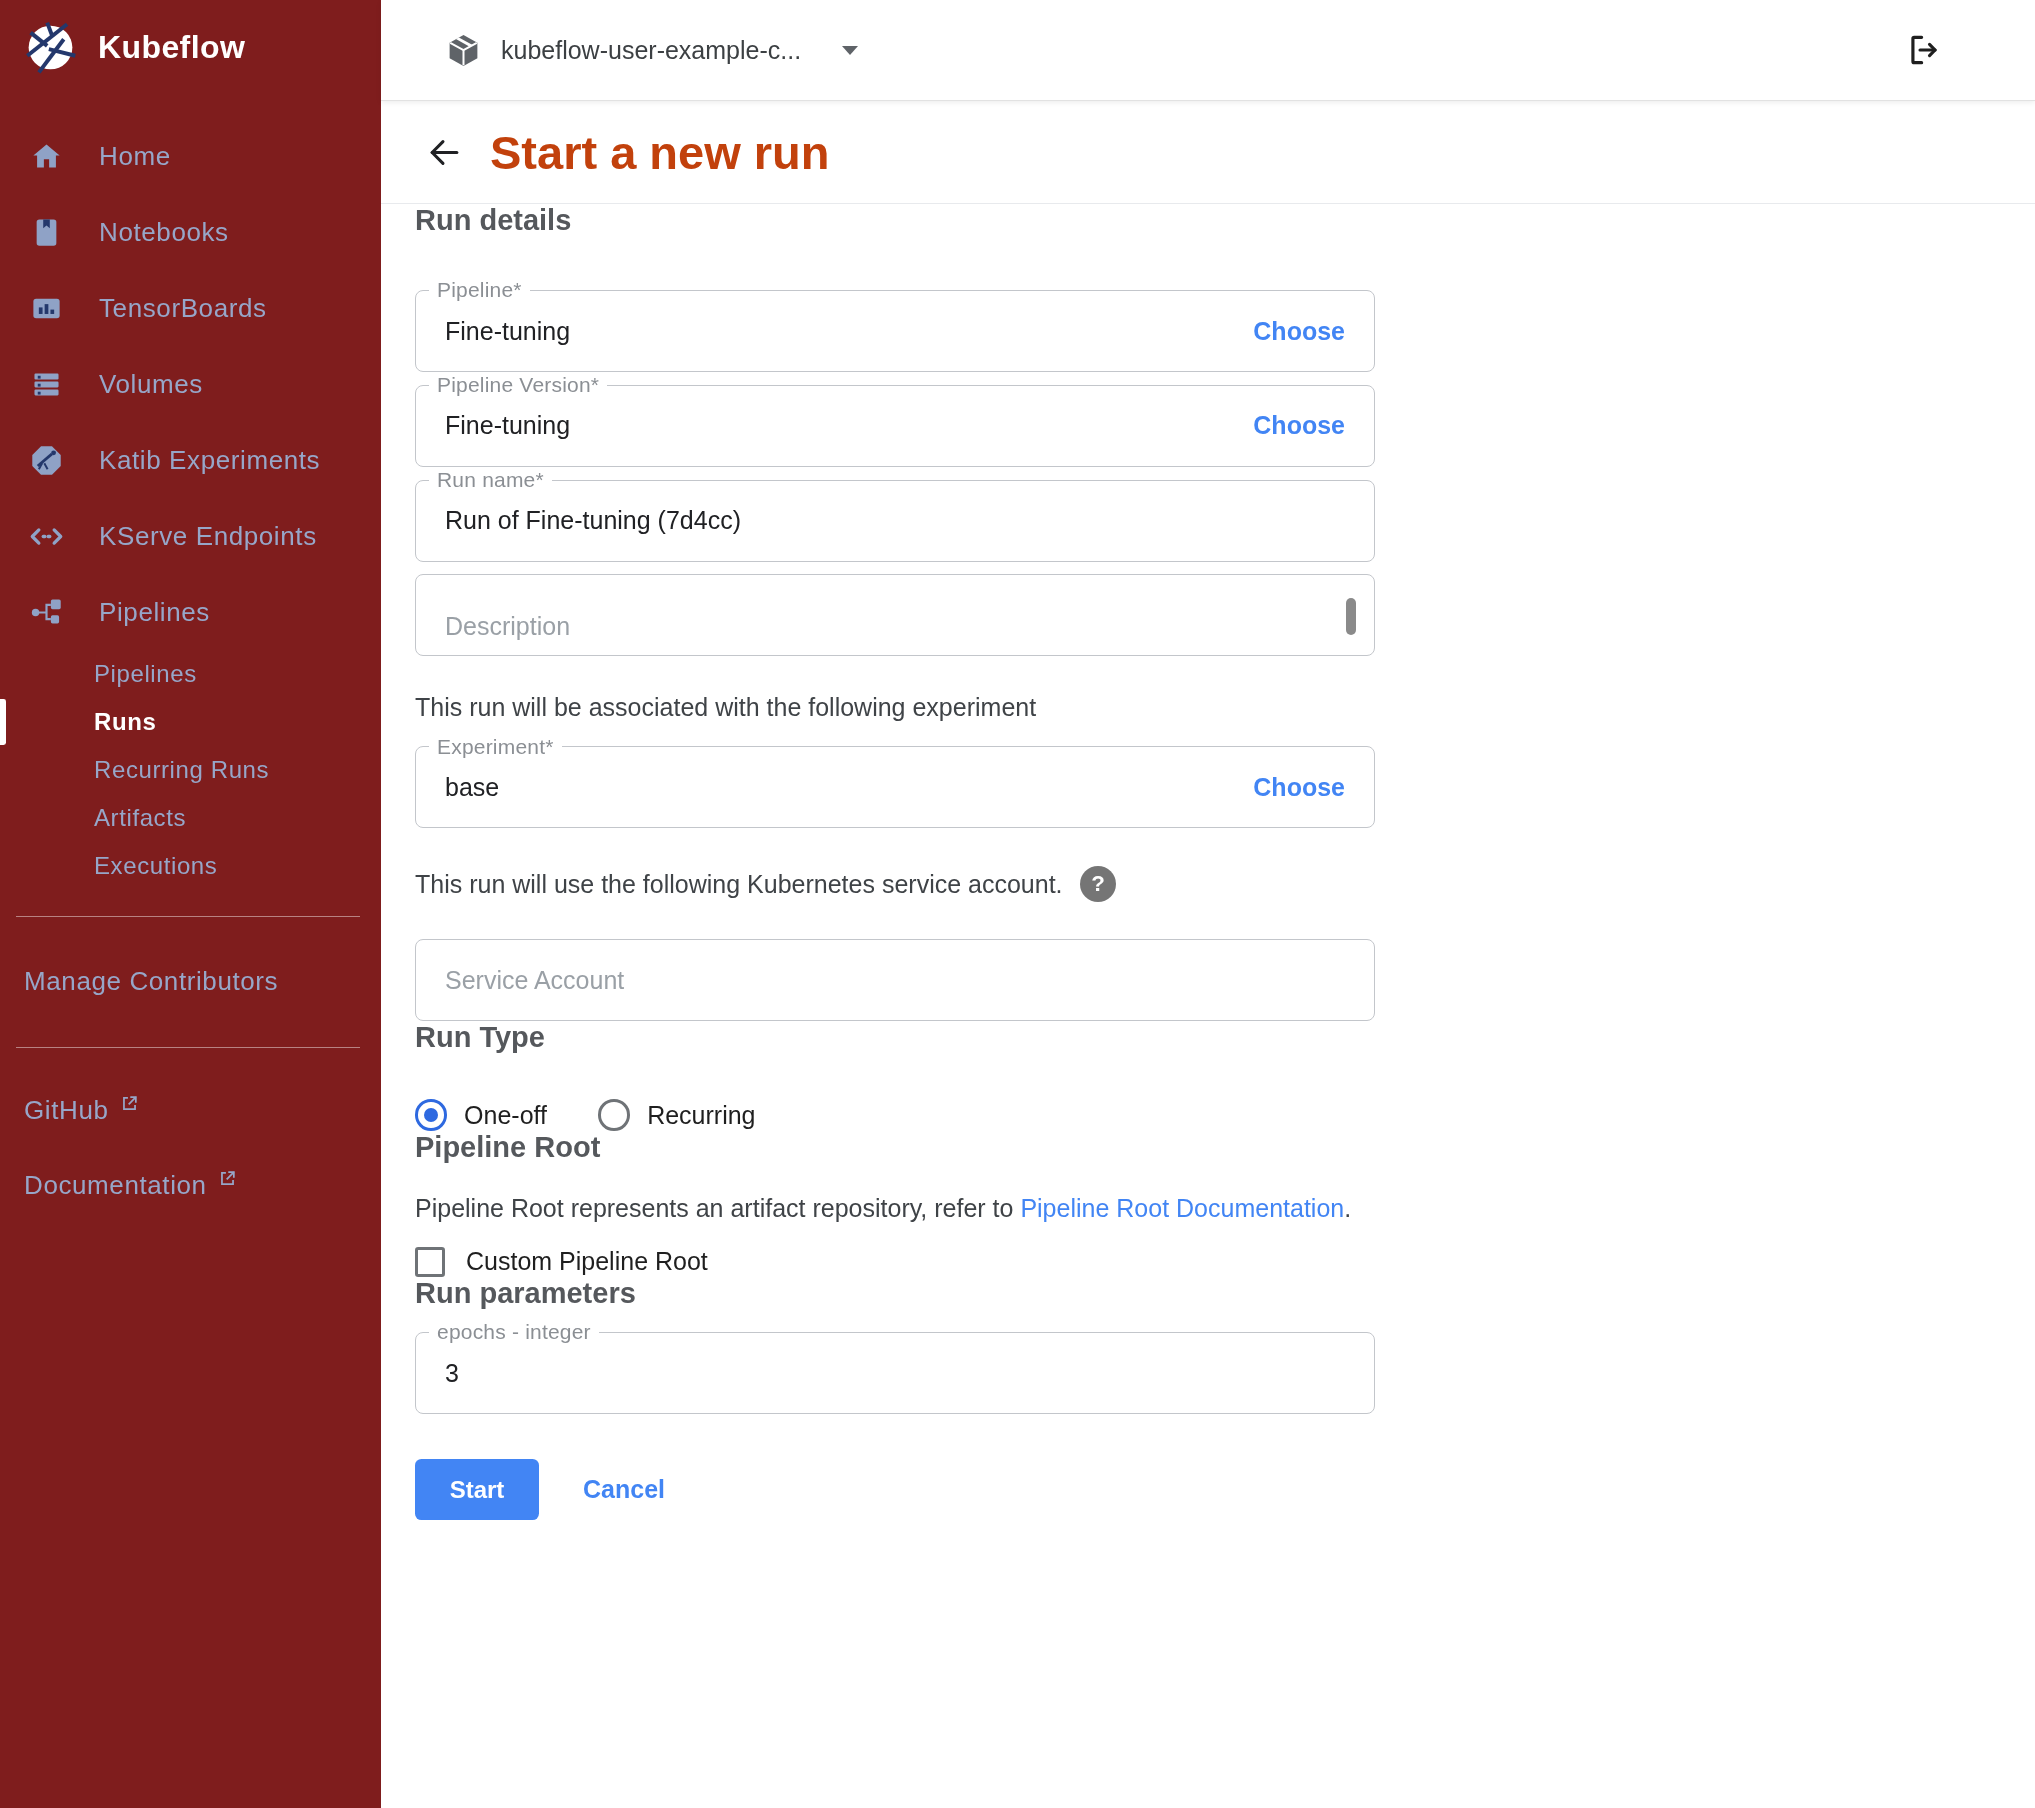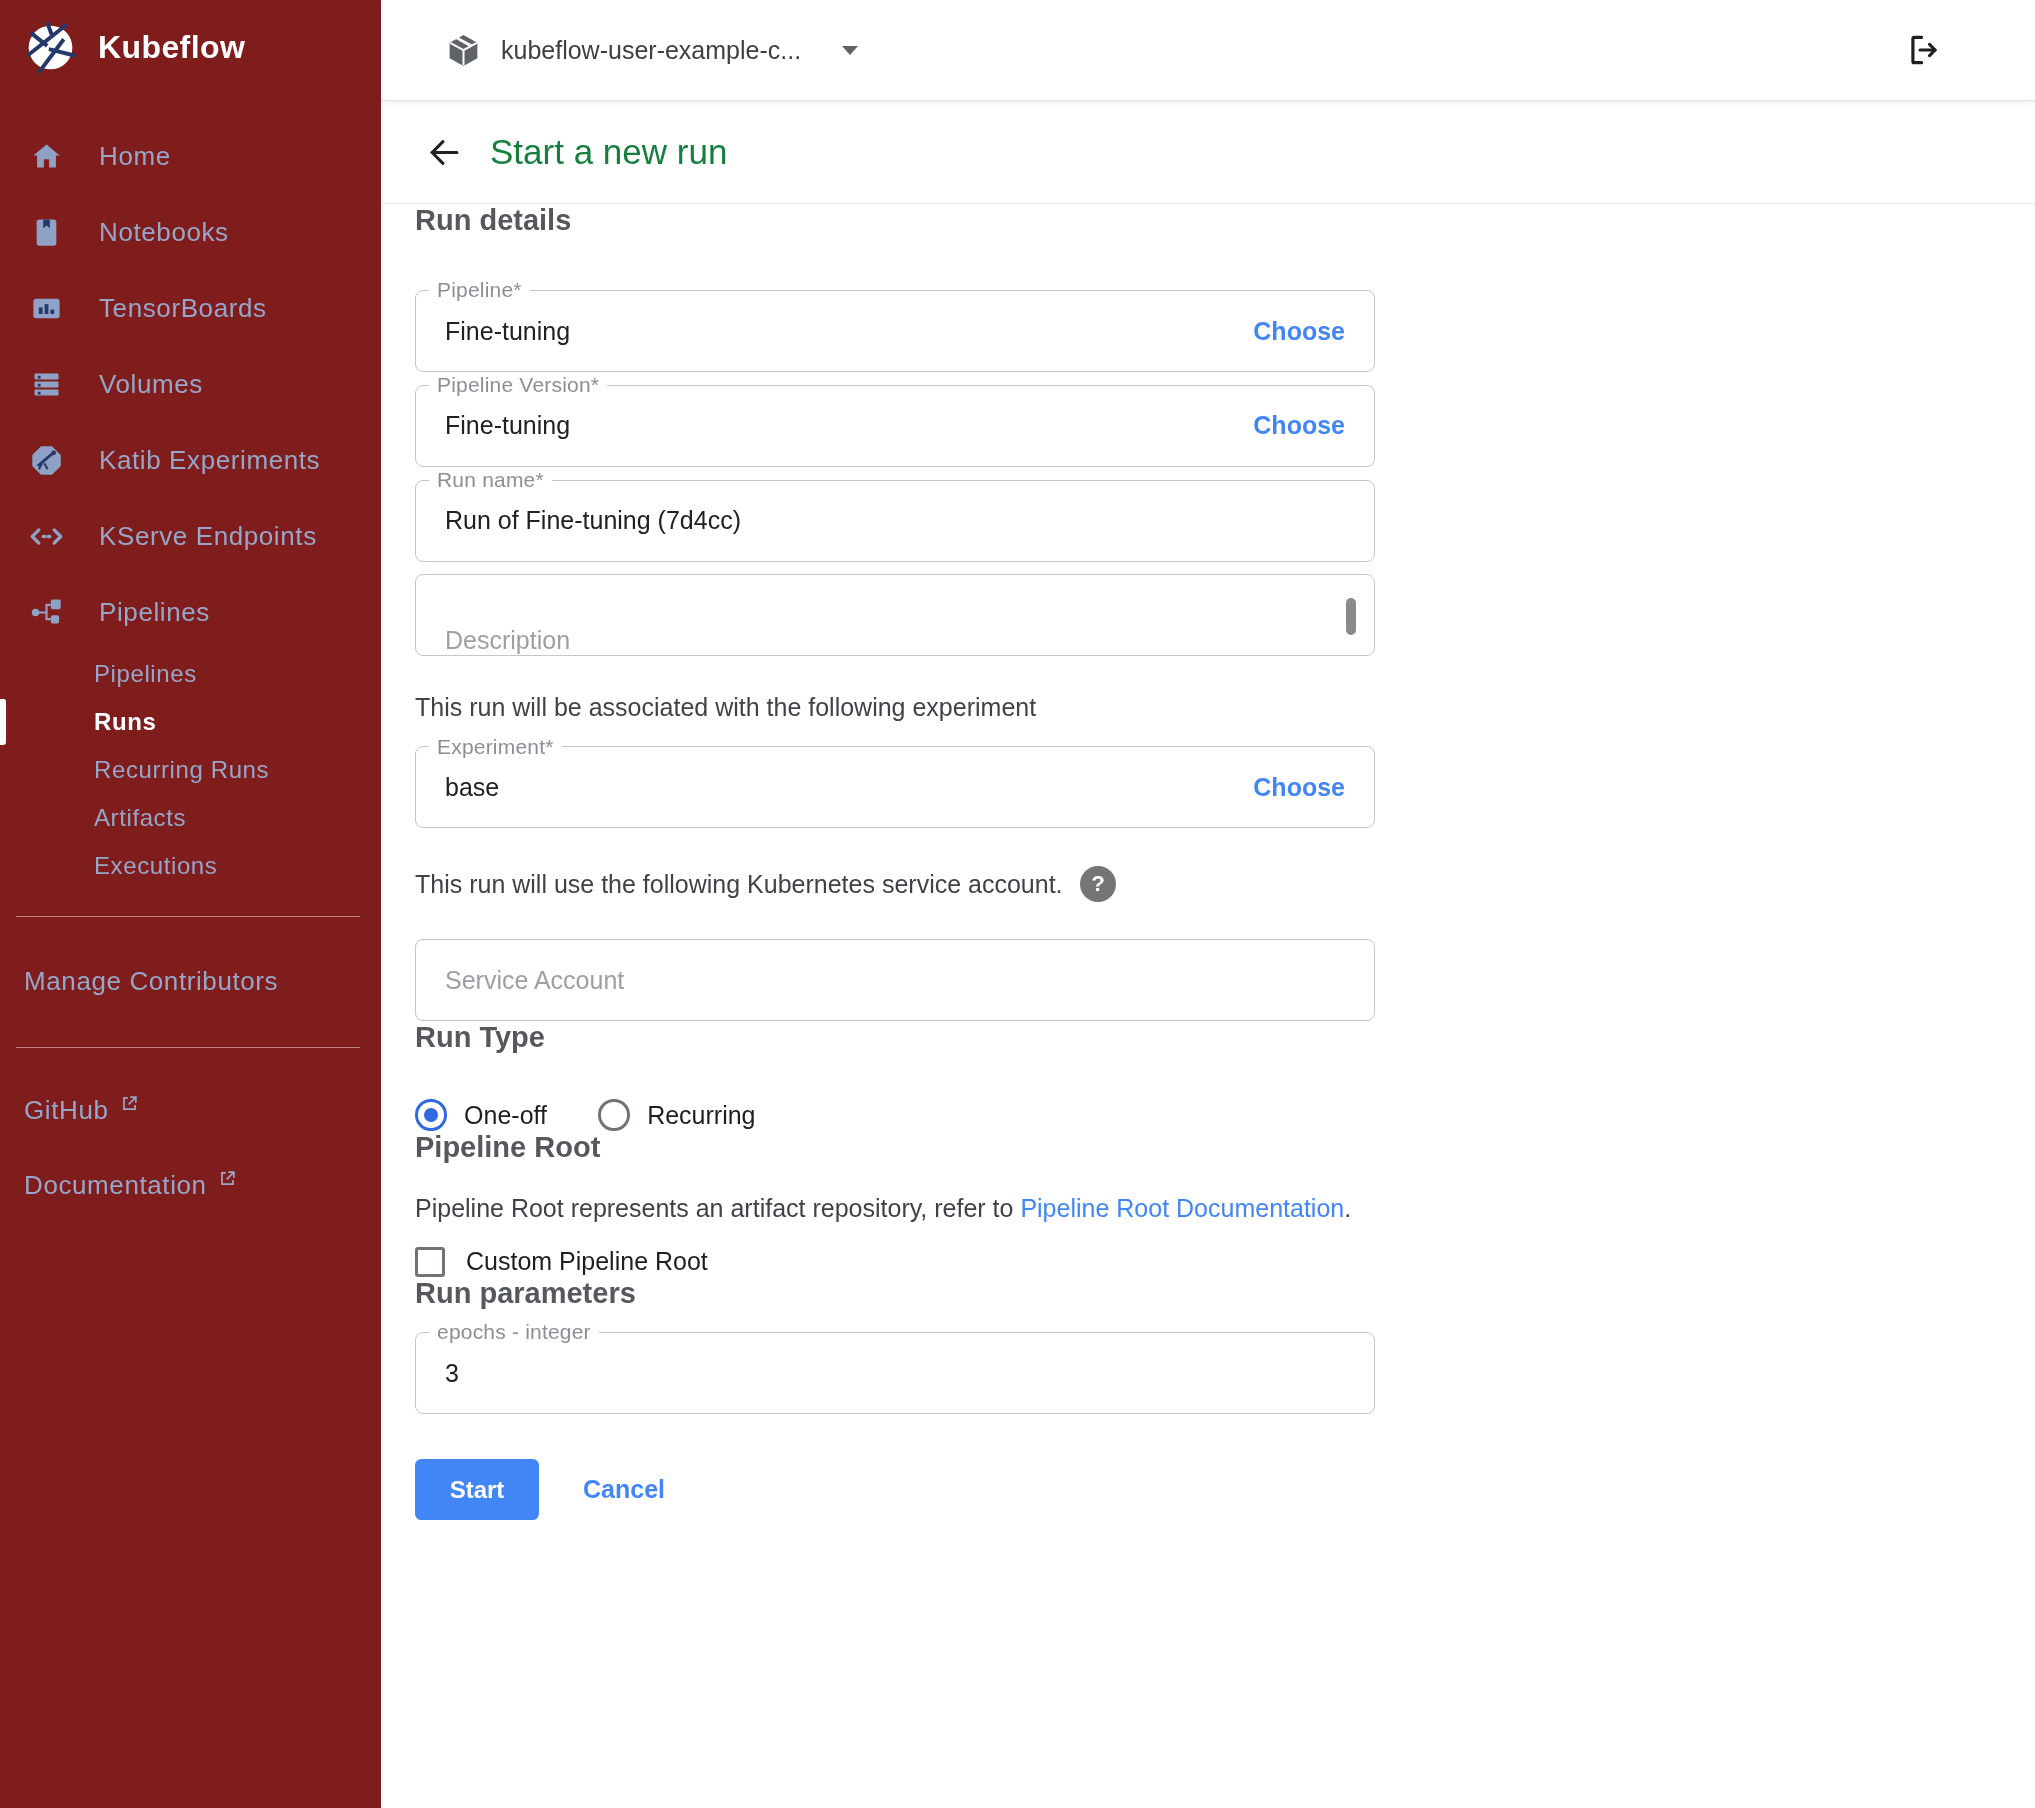--- a/index.html
+++ b/index.html
@@ -24,35 +24,35 @@
 
   
   .main{flex:1;display:flex;flex-direction:column;background:#fff;}
   .topbar{height:100px;display:flex;align-items:center;border-bottom:0.8px solid #e2e2e2;box-shadow:0 2.4px 5.6px rgba(0,0,0,.08);position:relative;z-index:2;background:#fff;}
   .ns-select{display:flex;align-items:center;gap:19px;margin-left:64px;cursor:pointer;}
   .ns-text{font-size:25px;color:#3c4043;}
   .caret{width:0;height:0;border-left:8px solid transparent;border-right:8px solid transparent;border-top:9.6px solid #5f6368;margin-left:22.3px;}
   .logout{margin-left:auto;margin-right:92px;cursor:pointer;display:flex;}
 
   .page-head{height:102px;display:flex;align-items:center;gap:27px;padding-left:45px;border-bottom:1.6px solid #e8eaed;background:#fff;}
-  .page-title{font-size:35px;color:#15803d;font-weight:400;}
+  .page-title{font-size:47px;color:#c2410c;font-weight:700;}
   .back-btn{display:flex;cursor:pointer;}
 
   .content{padding-left:34px;width:960px;}
   h2.section{font-size:29px;font-weight:700;color:#55585c;margin:0;}
   .h-rundetails{margin-top:38px;}
   .note{font-size:25px;color:#3f4347;margin:0;}
 
   .tfield{position:relative;height:80px;border:1.6px solid #c3c6cb;border-radius:8px;display:flex;align-items:center;padding:0 29px;background:#fff;box-sizing:content-box;}
   .tfield .flabel{position:absolute;top:-12.8px;left:13px;background:#fff;padding:0 8px;font-size:21px;color:#8b8f94;letter-spacing:0.2px;}
   .tfield .fvalue{font-size:25px;color:#202124;}
   .tfield .placeholder{font-size:25px;color:#9aa0a6;}
   .tfield .choose{margin-left:auto;color:#4285f4;font-weight:700;font-size:25px;cursor:pointer;}
   .mt66{margin-top:53px;} .mt16{margin-top:12.8px;}
-  .desc-box{align-items:flex-end;}
+  .desc-box{align-items:center;}
   .desc-box .placeholder{margin-top:22.3px;}
   .scroll-pill{position:absolute;right:17.6px;top:22.3px;width:10.4px;height:37px;border-radius:5.6px;background:#8a8a8a;}
 
   .note-exp{margin-top:37px;}
   .exp-field{margin-top:24px;}
   .note-sa{margin-top:38px;display:flex;align-items:center;gap:17.6px;}
   .help-icon{width:36px;height:36px;border-radius:50%;background:#757575;color:#fff;font-size:22.3px;font-weight:700;display:flex;align-items:center;justify-content:center;cursor:pointer;}
   .sa-field{margin-top:37px;}
 
   .h-runtype{margin-top:46px;}

